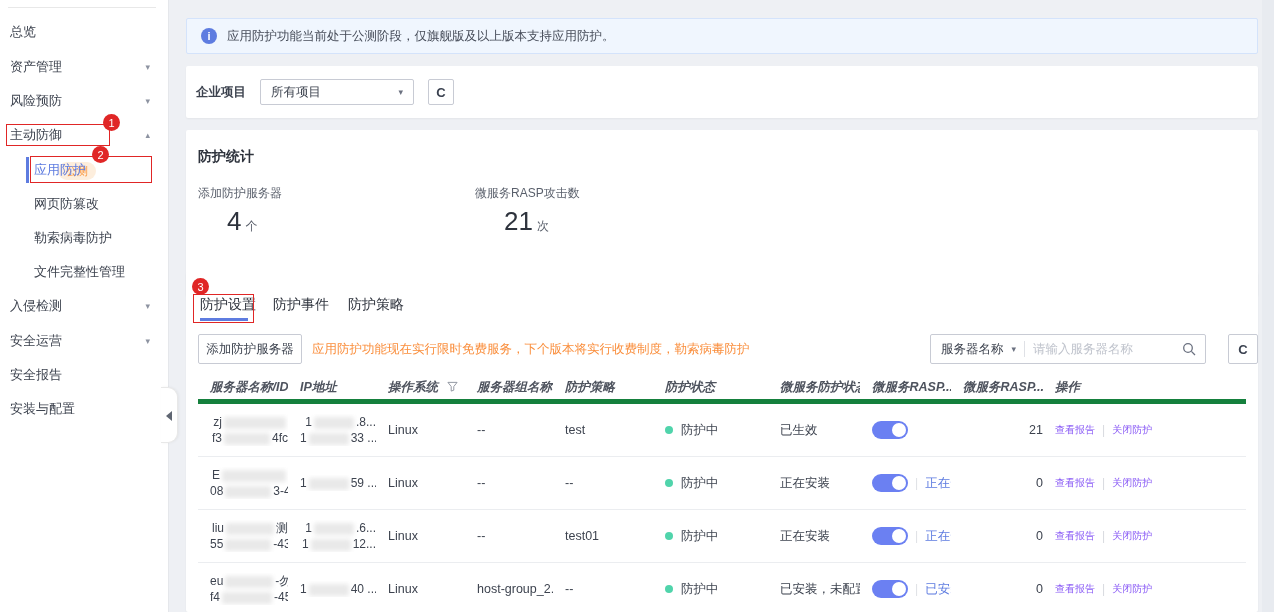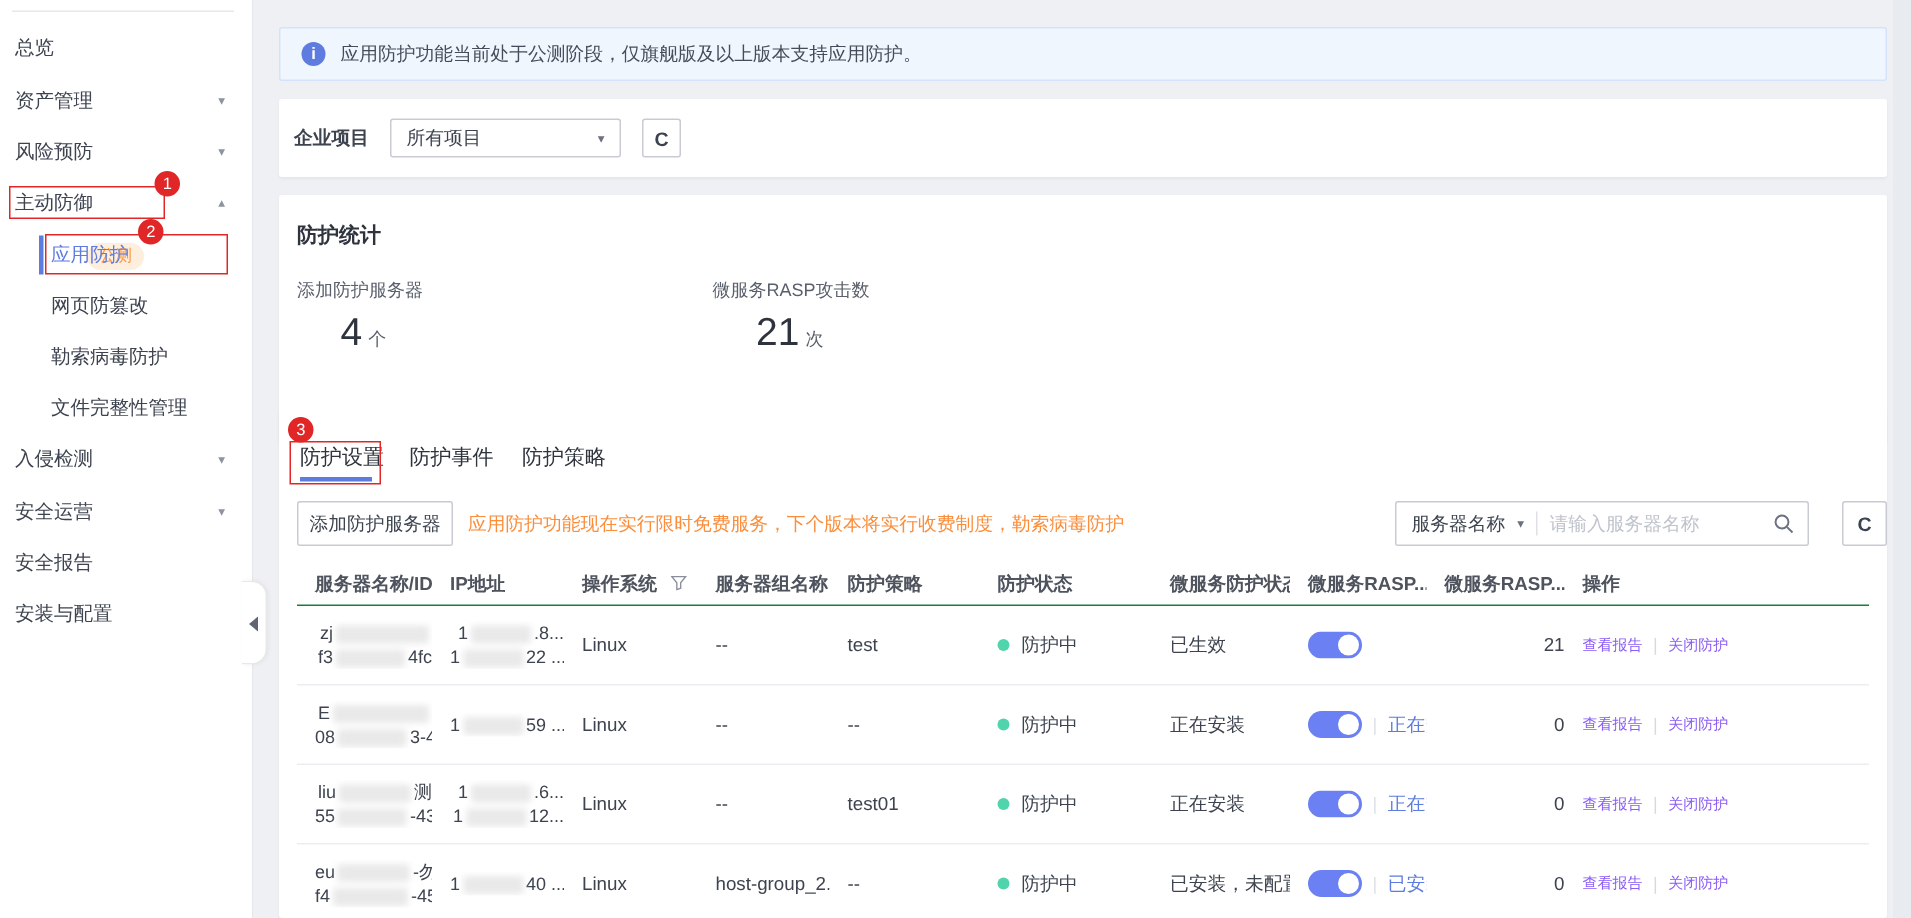--- a/index.html
+++ b/index.html
@@ -58,21 +58,21 @@
   .search-cat-caret { font-size:9px; color:#6b7180; margin:0 8px 0 8px; }
   .search-sep { width:1px; height:16px; background:#dfe1e6; }
   .search-input { flex:1; border:none; outline:none; font-size:12.5px; color:#3d434f; padding-left:8px; min-width:0; background:transparent; }
   .search-input::placeholder { color:#bfc3cc; }
   .search-icon-btn { padding:0 9px; display:flex; align-items:center; cursor:pointer; }
   .refresh-btn.in-table { position:absolute; left:1042px; top:62px; width:30px; height:30px; }
 
   
   .table { position:absolute; left:12px; top:104px; width:1048px; }
   .t-row { display:flex; align-items:center; border-bottom:1px solid #ebedf0; }
-  .t-head { height:28px; border-bottom:1px solid #15803d; }
+  .t-head { height:28px; border-bottom:5px solid #15803d;font-style:italic; }
   .t-body-row { height:53px; }
   .cell { padding-left:12px; overflow:hidden; white-space:nowrap; }
   .c-name { width:90px; } .c-ip { width:88px; } .c-os { width:89px; } .c-group { width:88px; }
   .c-policy { width:100px; } .c-status { width:115px; } .c-ms { width:92px; } .c-toggle { width:91px; }
   .c-count { width:92px; text-align:right; } .c-ops { width:203px; }
   .th { font-size:12.5px; font-weight:bold; color:#4e535e; }
   .th .funnel { margin-left:6px; vertical-align:-1px; cursor:pointer; }
   .td { font-size:12.5px; color:#3d434f; }
   .two-line { line-height:16px; font-size:12px;text-align:right; }
   .blur-blob { display:inline-block; height:12px; background:#e9e9e9; border-radius:2px; filter:blur(2px); vertical-align:middle; margin:0 2px; }
@@ -224,21 +224,21 @@
         <div class="cell c-ops th">操作</div>
       </div>
 
       <div class="t-row t-body-row">
         <div class="cell c-name td two-line">
           <div><span>zj</span><span class="blur-blob" style="width:62px"></span><span></span></div>
           <div><span>f3</span><span class="blur-blob" style="width:46px"></span><span>4fc</span></div>
         </div>
         <div class="cell c-ip td two-line">
           <div><span>1</span><span class="blur-blob" style="width:40px"></span><span>.8...</span></div>
-          <div><span>1</span><span class="blur-blob" style="width:40px"></span><span>22 ...</span></div>
+          <div><span>1</span><span class="blur-blob" style="width:40px"></span><span>33 ...</span></div>
         </div>
         <div class="cell c-os td">Linux</div>
         <div class="cell c-group td">--</div>
         <div class="cell c-policy td">test</div>
         <div class="cell c-status td">
           <div class="status-wrap">
               <span class="status-dot"></span>
               <span>防护中</span>
             </div>
         </div>

